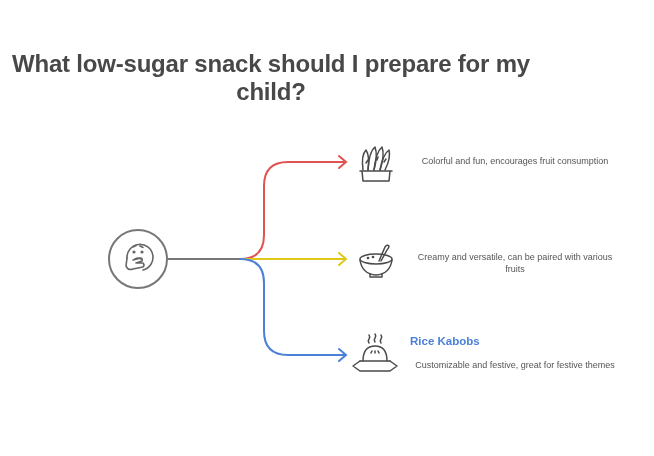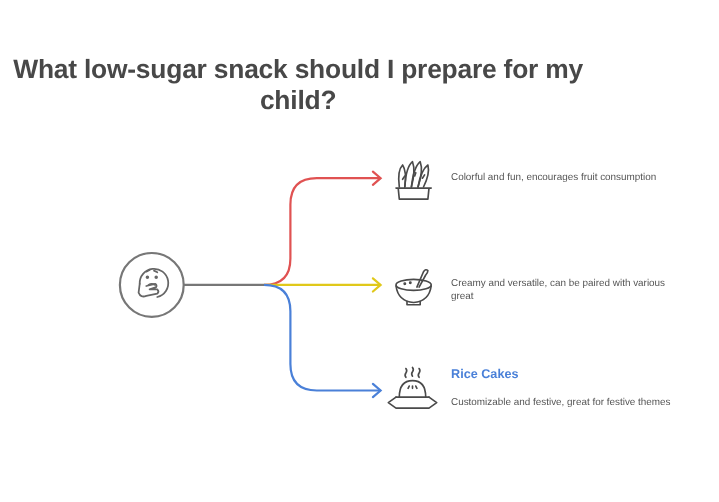--- a/index.html
+++ b/index.html
@@ -7,21 +7,21 @@
     width: 654px; height: 456px; background: #ffffff; position: relative; overflow: hidden;
     font-family: "Liberation Sans", "DejaVu Sans", sans-serif;
   }
   .title {
     position: absolute; left: 0; top: 50px; width: 542px; text-align: center;
     font-size: 24px; font-weight: bold; color: #484848; letter-spacing: -0.2px;
   }
   svg.connectors { position: absolute; left: 0; top: 0; }
   .item { position: absolute; left: 410px; width: 210px; }
   .item .label { font-size: 11.5px; font-weight: bold; }
-  .item .desc { font-size: 9px; color: #555555; line-height: 12px; margin-top: 12px; }
+  .item .desc { font-size: 9px; color: #555555; line-height: 12px; margin-top: 12px; text-align: center; }
 </style>
 </head>
 <body>
 
 <div class="title">What low-sugar snack should I prepare for my child?</div>
 
 <svg class="connectors" width="654" height="456">
 
   <g>
     <circle cx="138" cy="259" r="29" fill="#fff" stroke="#777" stroke-width="2"></circle>
@@ -70,18 +70,18 @@
     <path d="M360 361 L390 361"></path>
     <path d="M360 361 L353 366 L360 371 L390 371 L397 366 L390 361"></path>
     <path d="M371 353 l1 -2 M375 351 l0 2 M379 353 l-1 -2"></path>
   </g>
 </svg>
 
 <div class="item" style="top:143px;">
   <div class="desc">Colorful and fun, encourages fruit consumption</div>
 </div>
 <div class="item" style="top:239px;">
-  <div class="desc">Creamy and versatile, can be paired with various great</div>
+  <div class="desc">Creamy and versatile, can be paired with various fruits</div>
 </div>
 <div class="item" style="top:335px;">
-  <div class="label" style="color: rgb(74, 128, 216);">Rice Cakes</div>
+  <div class="label" style="color: rgb(74, 128, 216);">Rice Kabobs</div>
   <div class="desc">Customizable and festive, great for festive themes</div>
 </div>
 
 </body></html>

